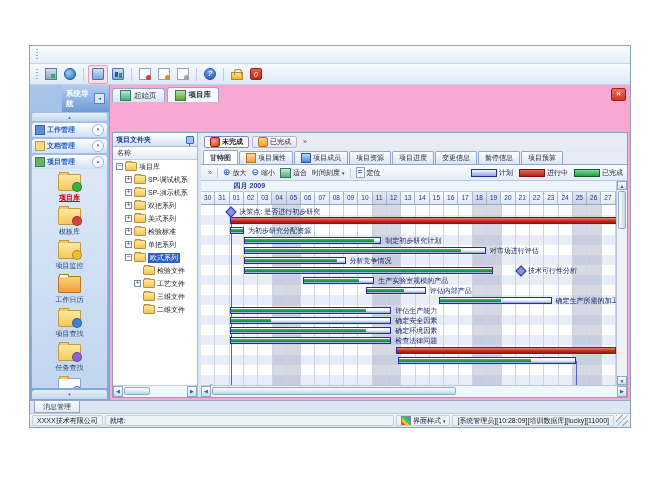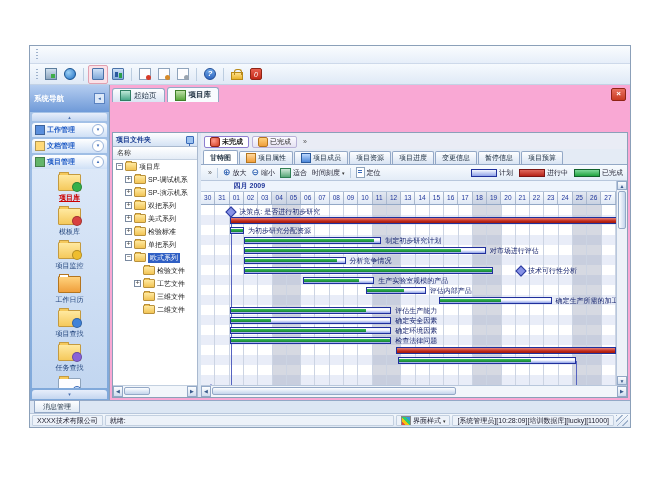--- a/index.html
+++ b/index.html
@@ -33,21 +33,21 @@
   .help-icon{border-radius:50%;background:linear-gradient(#6fa8e8,#2f66c0);border:1px solid #1d4a94;color:#fff;font-size:8px;font-weight:bold;text-align:center;line-height:10px;}
   .help-icon::after{content:"?";}
   .lock-icon{background:linear-gradient(#ffe08a,#eab42c);border:1px solid #b98a18;margin-top:3px;height:8px;}
   .lock-icon::before{content:"";position:absolute;top:-4px;left:2px;width:6px;height:5px;border:1px solid #b98a18;border-bottom:none;border-radius:3px 3px 0 0;}
   .exit-icon{background:linear-gradient(#e8604f,#c22818);border:1px solid #8e2415;border-radius:2px;color:#fff;font-size:7px;text-align:center;line-height:11px;}
   .exit-icon::after{content:"0";}
   
   .workspace{flex:1;display:flex;min-height:0;}
   .sidebar{width:79px;flex:none;background:linear-gradient(#a8c4e8,#7fa8da);border-right:1px solid #8ba0b9;display:flex;flex-direction:column;}
   .navtitle{height:27px;flex:none;background:linear-gradient(#b5cdf0,#6f9ad8);color:#fff;font-weight:bold;font-size:7.5px;
-       display:flex;align-items:center;justify-content:space-between;padding:0 4px;}
+       display:flex;align-items:center;justify-content:space-between;padding:0 4px;margin-left:32px;}
   .navhdrbtn{width:9px;height:9px;background:#dce8f8;border:1px solid #5a82c0;font-size:5px;color:#2a5aa0;text-align:center;line-height:8px;}
   .navhdrbtn::after{content:"◂";}
   .navscroll{height:8px;flex:none;background:linear-gradient(#e7eefb,#c4d6f0);text-align:center;font-size:5px;color:#4a6fae;line-height:8px;margin:1px 2px 0;border-radius:2px 2px 0 0;}
   .navscroll::after{content:"▴";}
   .sidebar-panels{flex:1;padding:2px;display:flex;flex-direction:column;gap:2px;overflow:hidden;}
   .navpanel{border-radius:3px 3px 0 0;display:flex;flex-direction:column;min-height:0;}
   .navpanel.open{flex:1;}
   .navhdr{height:14px;flex:none;background:linear-gradient(#ffffff,#cfe0f6);border-radius:3px 3px 0 0;display:flex;align-items:center;gap:2px;
        padding:0 3px;color:#215dc6;font-weight:bold;font-size:7px;}
   .pbtn{margin-left:auto;width:10px;height:10px;border-radius:50%;background:#fff;border:1px solid #9ab4da;color:#3a6ab8;font-size:5px;line-height:9px;text-align:center;}

